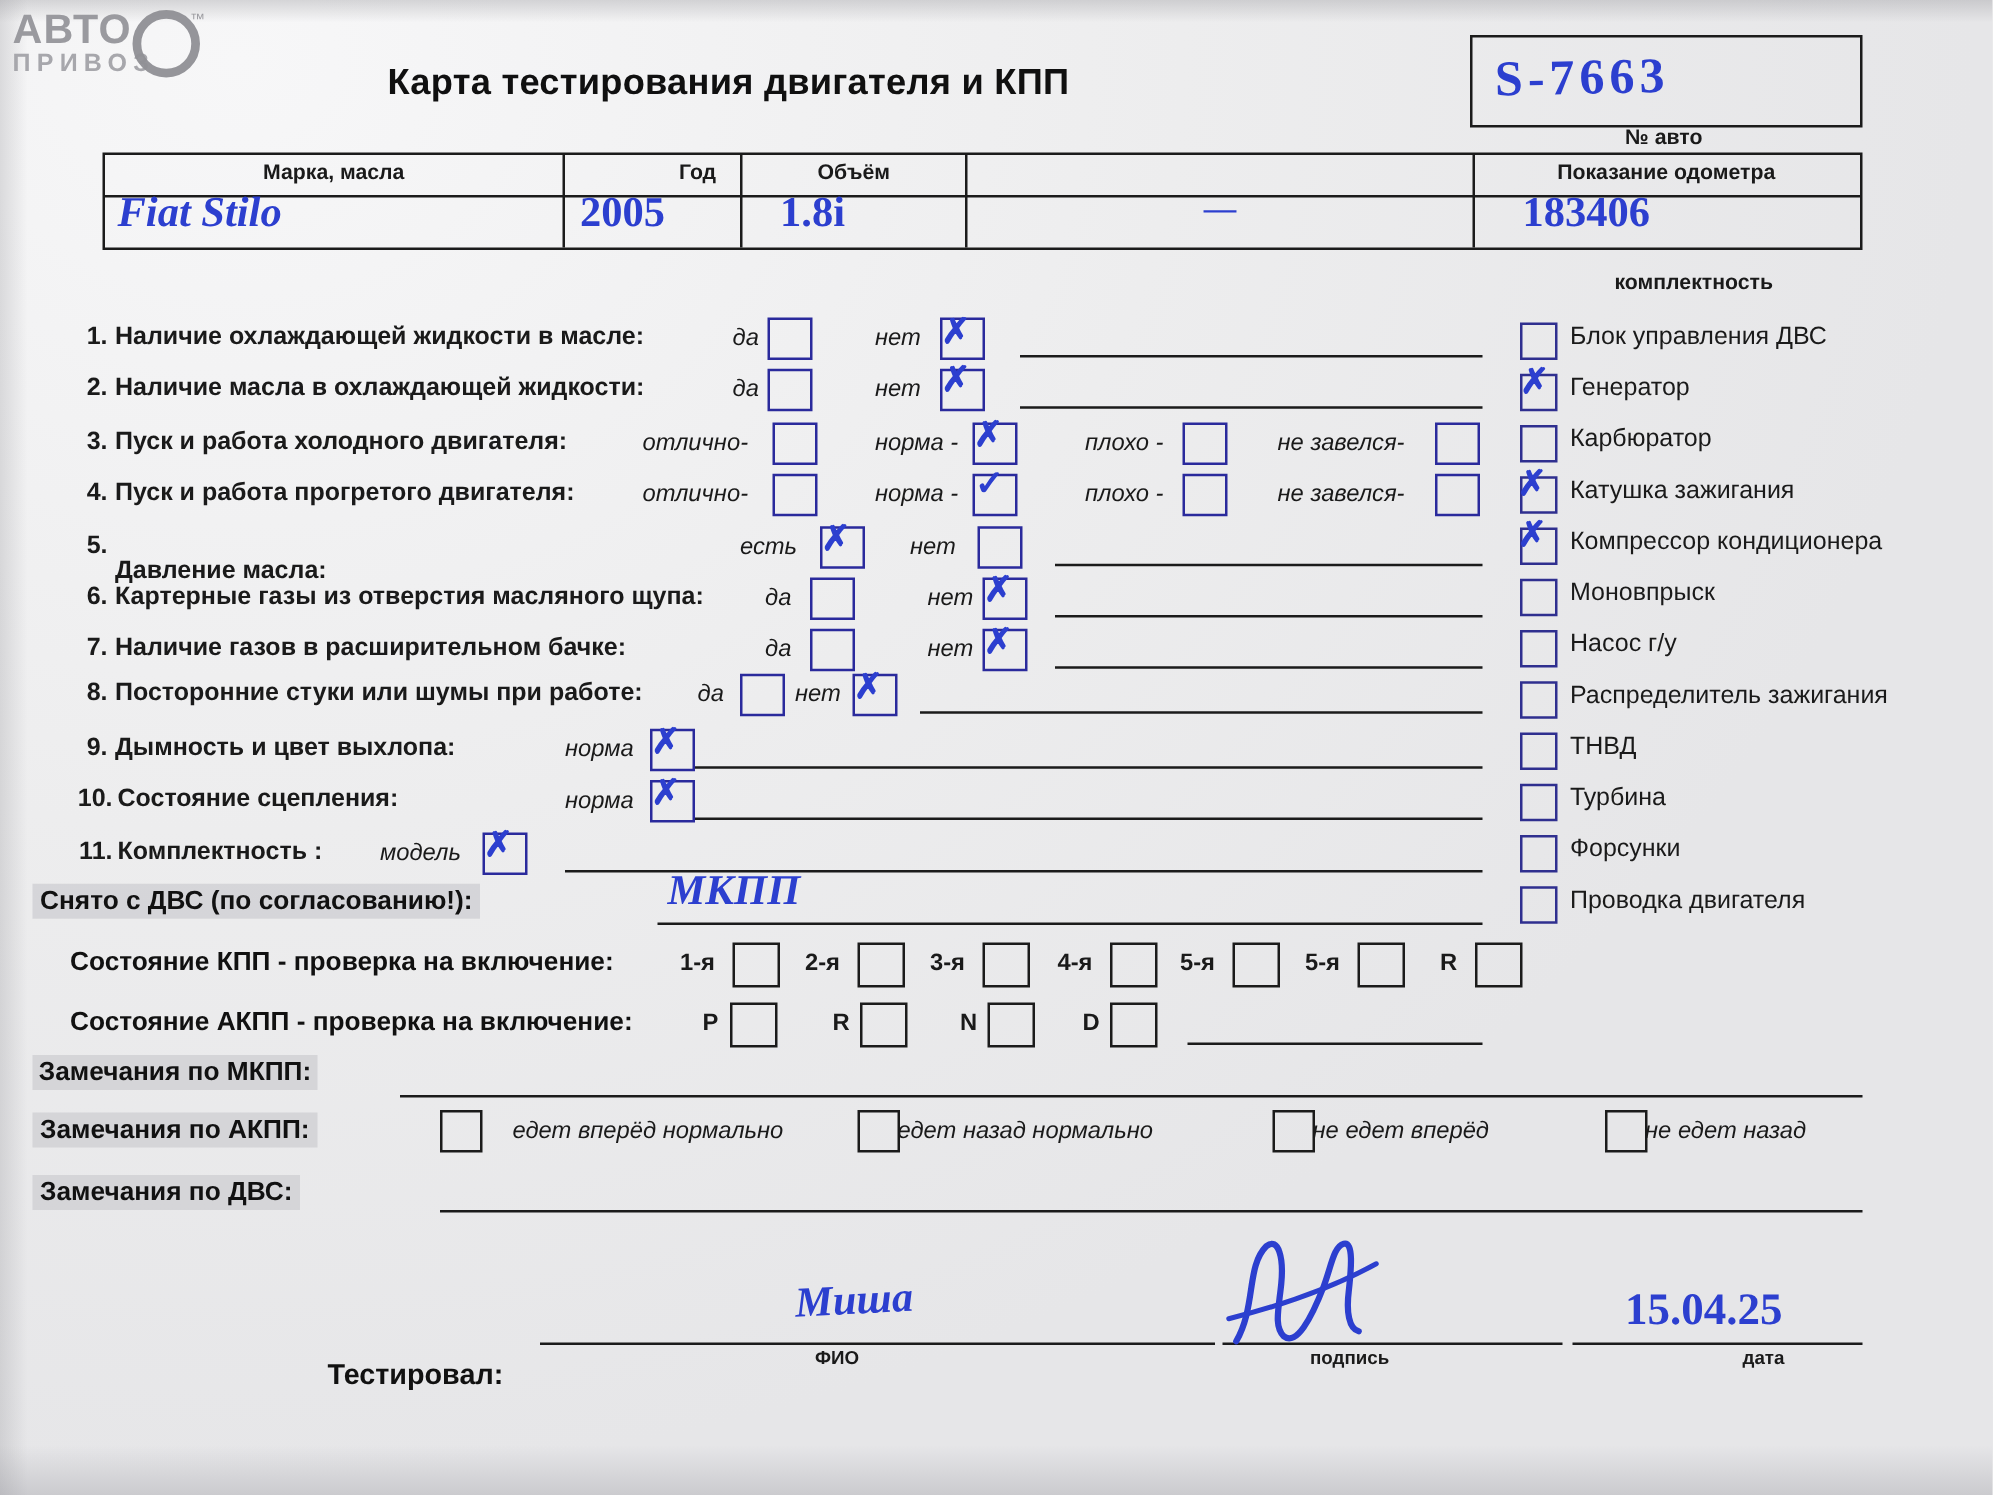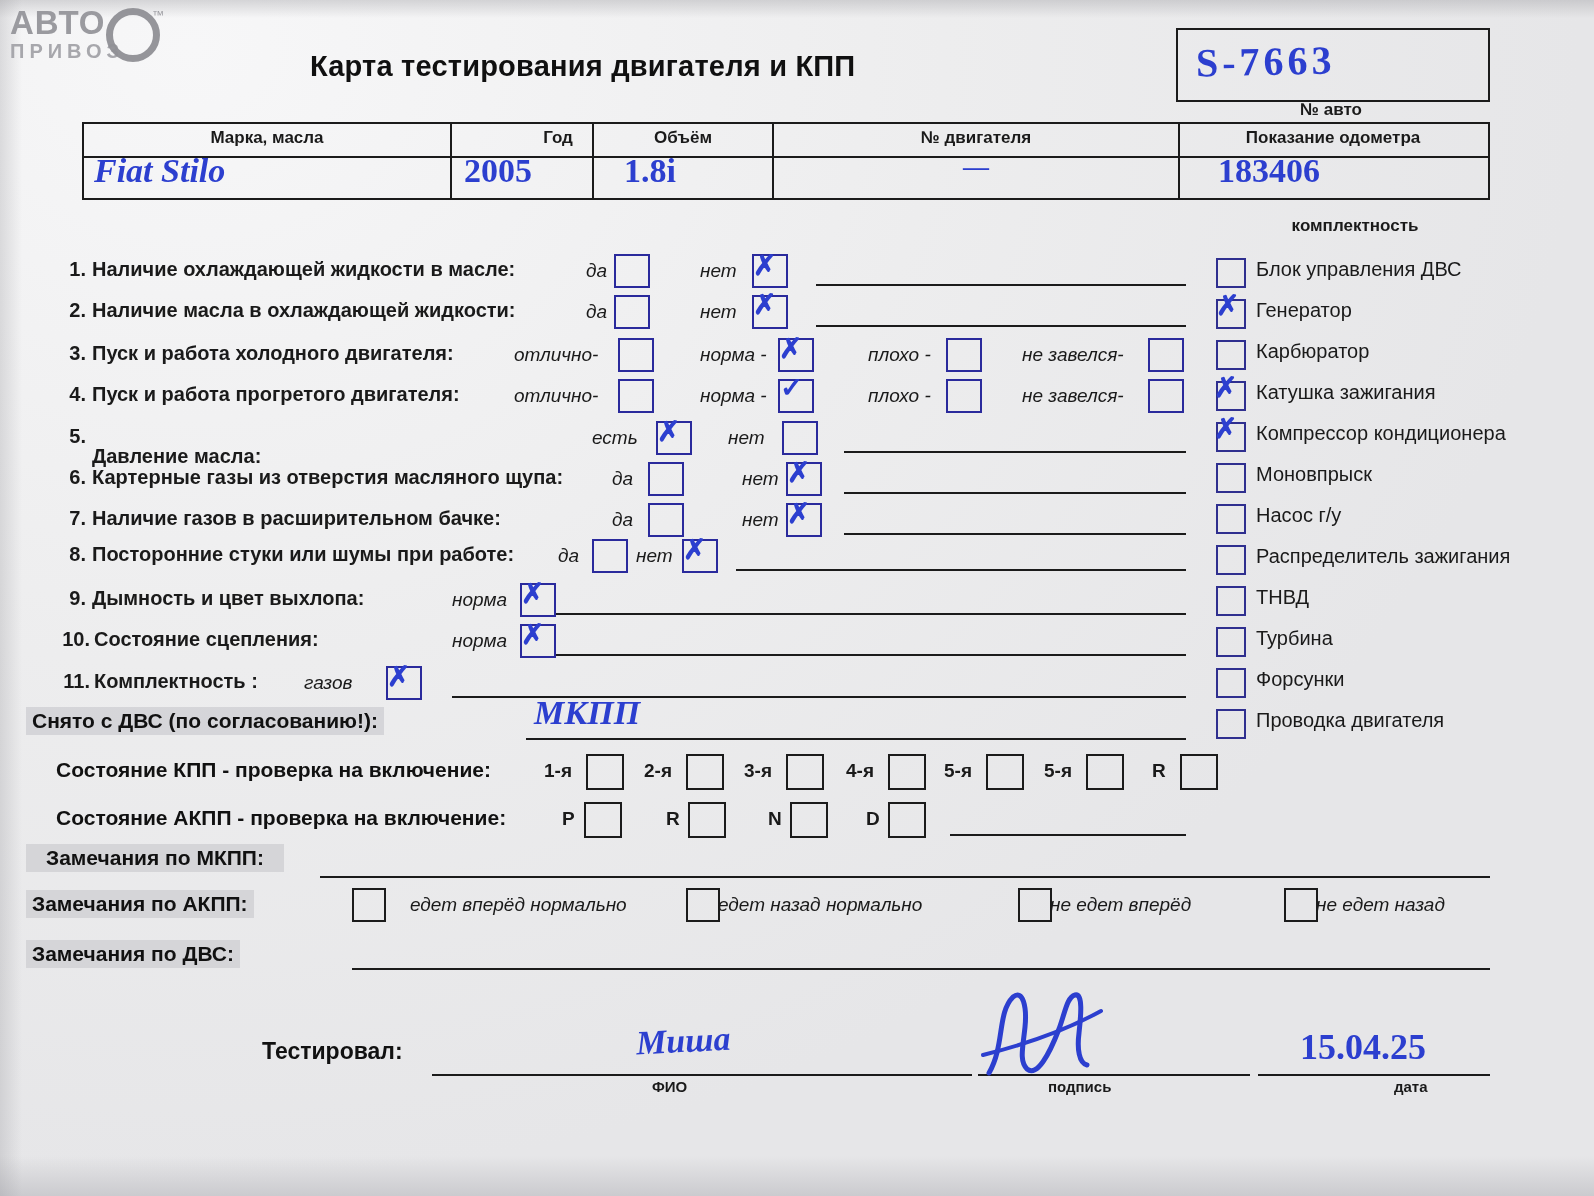--- a/index.html
+++ b/index.html
@@ -136,21 +136,20 @@
 <div class="tbl">
   <div class="hline" style="top:32px;"></div>
   <div class="vline" style="left:366px;"></div>
   <div class="vline" style="left:508px;"></div>
   <div class="vline" style="left:688px;"></div>
   <div class="vline" style="left:1094px;"></div>
 
   <div class="cellhdr" style="left:0;width:366px;">Марка, масла</div>
   <div class="cellhdr" style="left:368px;width:140px;padding-left:36px;">Год</div>
   <div class="cellhdr" style="left:510px;width:178px;">Объём</div>
-  <div class="cellhdr" style="left:690px;width:404px;">№ двигателя</div>
   <div class="cellhdr" style="left:1096px;width:306px;">Показание одометра</div>
 
   <div class="cellval hand" style="left:10px;width:360px;">Fiat Stilo</div>
   <div class="cellval hand-num" style="left:380px;width:128px;">2005</div>
   <div class="cellval hand-num" style="left:540px;width:150px;">1.8i</div>
   <div class="cellval hand-num center" style="left:690px;width:404px;color:#2c3fcf;font-size:26px;">—</div>
   <div class="cellval hand-num" style="left:1134px;width:300px;">183406</div>
 </div>
 
 <div class="kompl-title">комплектность</div>
@@ -283,21 +282,21 @@
 
 <div class="num" style="left:42px;top:628px;width:48px;">10.</div>
 <div class="lbl" style="left:94px;top:628px;">Состояние сцепления:</div>
 <div class="opt" style="left:452px;top:630px;">норма</div>
 <div class="box" style="left:520px;top:624px;width:32px;height:30px;"></div>
 <div class="chk" style="left:521px;top:621px;">✗</div>
 <div class="line" style="left:556px;top:654px;width:630px;"></div>
 
 <div class="num" style="left:42px;top:670px;width:48px;">11.</div>
 <div class="lbl" style="left:94px;top:670px;">Комплектность :</div>
-<div class="opt" style="left:304px;top:672px;">газов</div>
+<div class="opt" style="left:304px;top:672px;">модель</div>
 <div class="box" style="left:386px;top:666px;width:32px;height:30px;"></div>
 <div class="chk" style="left:387px;top:663px;">✗</div>
 <div class="line" style="left:452px;top:696px;width:734px;"></div>
 
 <div class="sect hl" style="left:26px;top:707px;padding:2px 6px;">Снято с ДВС (по согласованию!):</div>
 <div class="hand" style="position:absolute;left:534px;top:694px;font-size:34px;">МКПП</div>
 <div class="line" style="left:526px;top:738px;width:660px;"></div>
 
 <div class="sect" style="left:56px;top:758px;">Состояние КПП - проверка на включение:</div>
 <div class="optb" style="left:544px;top:760px;">1-я</div>
@@ -319,39 +318,39 @@
 <div class="optb" style="left:562px;top:808px;">P</div>
 <div class="box dark" style="left:584px;top:802px;width:34px;height:32px;"></div>
 <div class="optb" style="left:666px;top:808px;">R</div>
 <div class="box dark" style="left:688px;top:802px;width:34px;height:32px;"></div>
 <div class="optb" style="left:768px;top:808px;">N</div>
 <div class="box dark" style="left:790px;top:802px;width:34px;height:32px;"></div>
 <div class="optb" style="left:866px;top:808px;">D</div>
 <div class="box dark" style="left:888px;top:802px;width:34px;height:32px;"></div>
 <div class="line" style="left:950px;top:834px;width:236px;"></div>
 
-<div class="sect hl" style="left:26px;top:844px;padding:2px 20px;">Замечания по МКПП:</div>
+<div class="sect hl" style="left:26px;top:844px;padding:2px 5px;">Замечания по МКПП:</div>
 <div class="line" style="left:320px;top:876px;width:1170px;"></div>
 <div class="hand" style="position:absolute;left:330px;top:846px;font-size:26px;"></div>
 
 <div class="sect hl" style="left:26px;top:890px;padding:2px 6px;">Замечания по АКПП:</div>
 <div class="box dark" style="left:352px;top:888px;width:30px;height:30px;"></div>
 <div class="opt" style="left:384px;top:894px;margin-left:26px;">едет вперёд нормально</div>
 <div class="box dark" style="left:686px;top:888px;width:30px;height:30px;"></div>
 <div class="opt" style="left:718px;top:894px;">едет назад нормально</div>
 <div class="box dark" style="left:1018px;top:888px;width:30px;height:30px;"></div>
 <div class="opt" style="left:1050px;top:894px;">не едет вперёд</div>
 <div class="box dark" style="left:1284px;top:888px;width:30px;height:30px;"></div>
 <div class="opt" style="left:1316px;top:894px;">не едет назад</div>
 
 <div class="sect hl" style="left:26px;top:940px;padding:2px 6px;">Замечания по ДВС:</div>
 <div class="line" style="left:352px;top:968px;width:1138px;"></div>
 <div class="hand" style="position:absolute;left:360px;top:938px;font-size:26px;"></div>
 
-<div class="sect" style="left:262px;top:1038px;font-size:23px;text-align:center;">Тестировал:</div>
+<div class="sect" style="left:262px;top:1086px;font-size:23px;text-align:center;">Тестировал:</div>
 <div class="sigline" style="left:432px;top:1074px;width:540px;"></div>
 <div class="hand" style="position:absolute;left:636px;top:1022px;font-size:34px;transform:rotate(-3deg);">Миша</div>
 <div class="small" style="position:absolute;left:652px;top:1078px;font-weight:700;">ФИО</div>
 
 <div class="sigline" style="left:978px;top:1074px;width:272px;"></div>
 <svg style="position:absolute;left:975px;top:985px;width:180px;height:95px;" viewBox="0 0 180 95">
   <path d="M14 88 C30 60, 22 28, 38 12 C48 4, 52 22, 50 42 C48 62, 44 76, 52 84 C62 92, 74 70, 84 44 C90 28, 92 12, 100 10 C108 8, 106 30, 104 48 C102 64, 104 78, 112 80" fill="none" stroke="#2c3fcf" stroke-width="5" stroke-linecap="round"></path>
   <path d="M8 70 C40 62, 86 48, 126 26" fill="none" stroke="#2c3fcf" stroke-width="4" stroke-linecap="round"></path>
 </svg>
 <div class="small" style="position:absolute;left:1048px;top:1078px;font-weight:700;">подпись</div>

